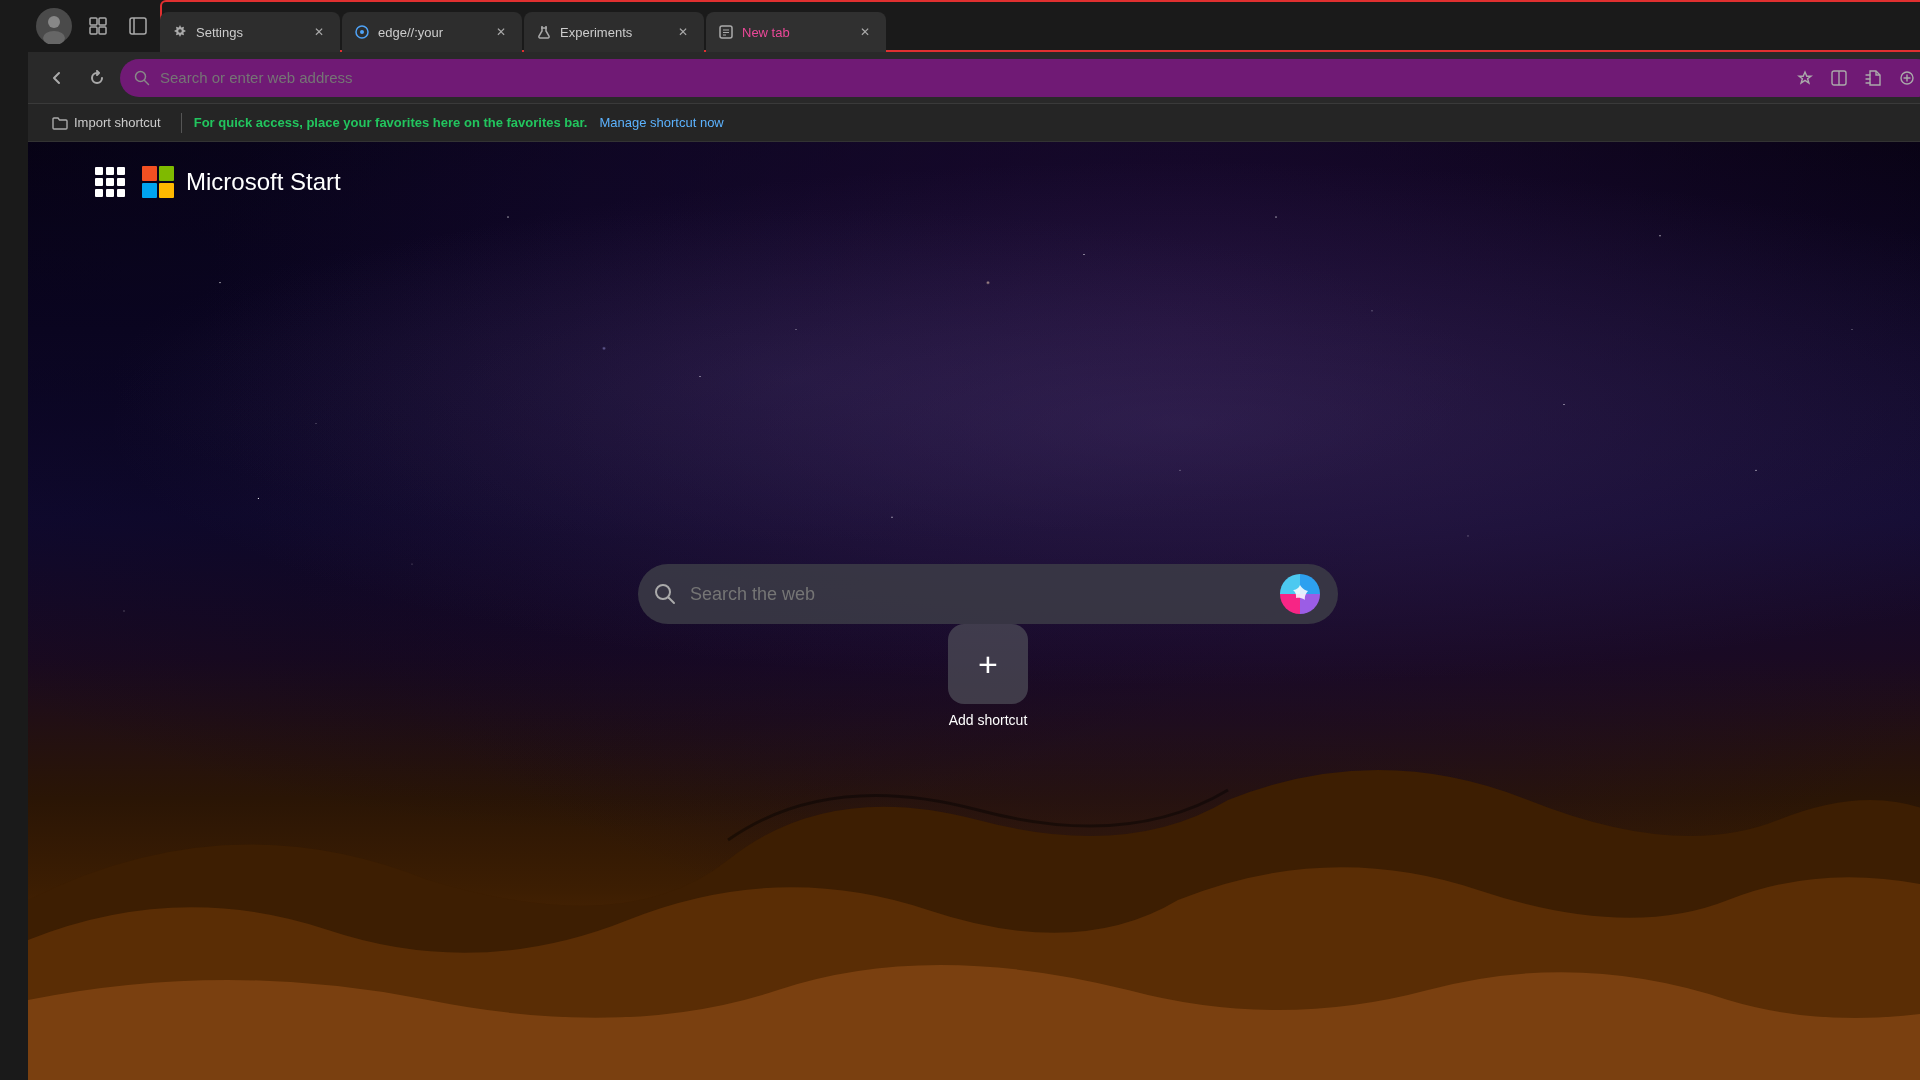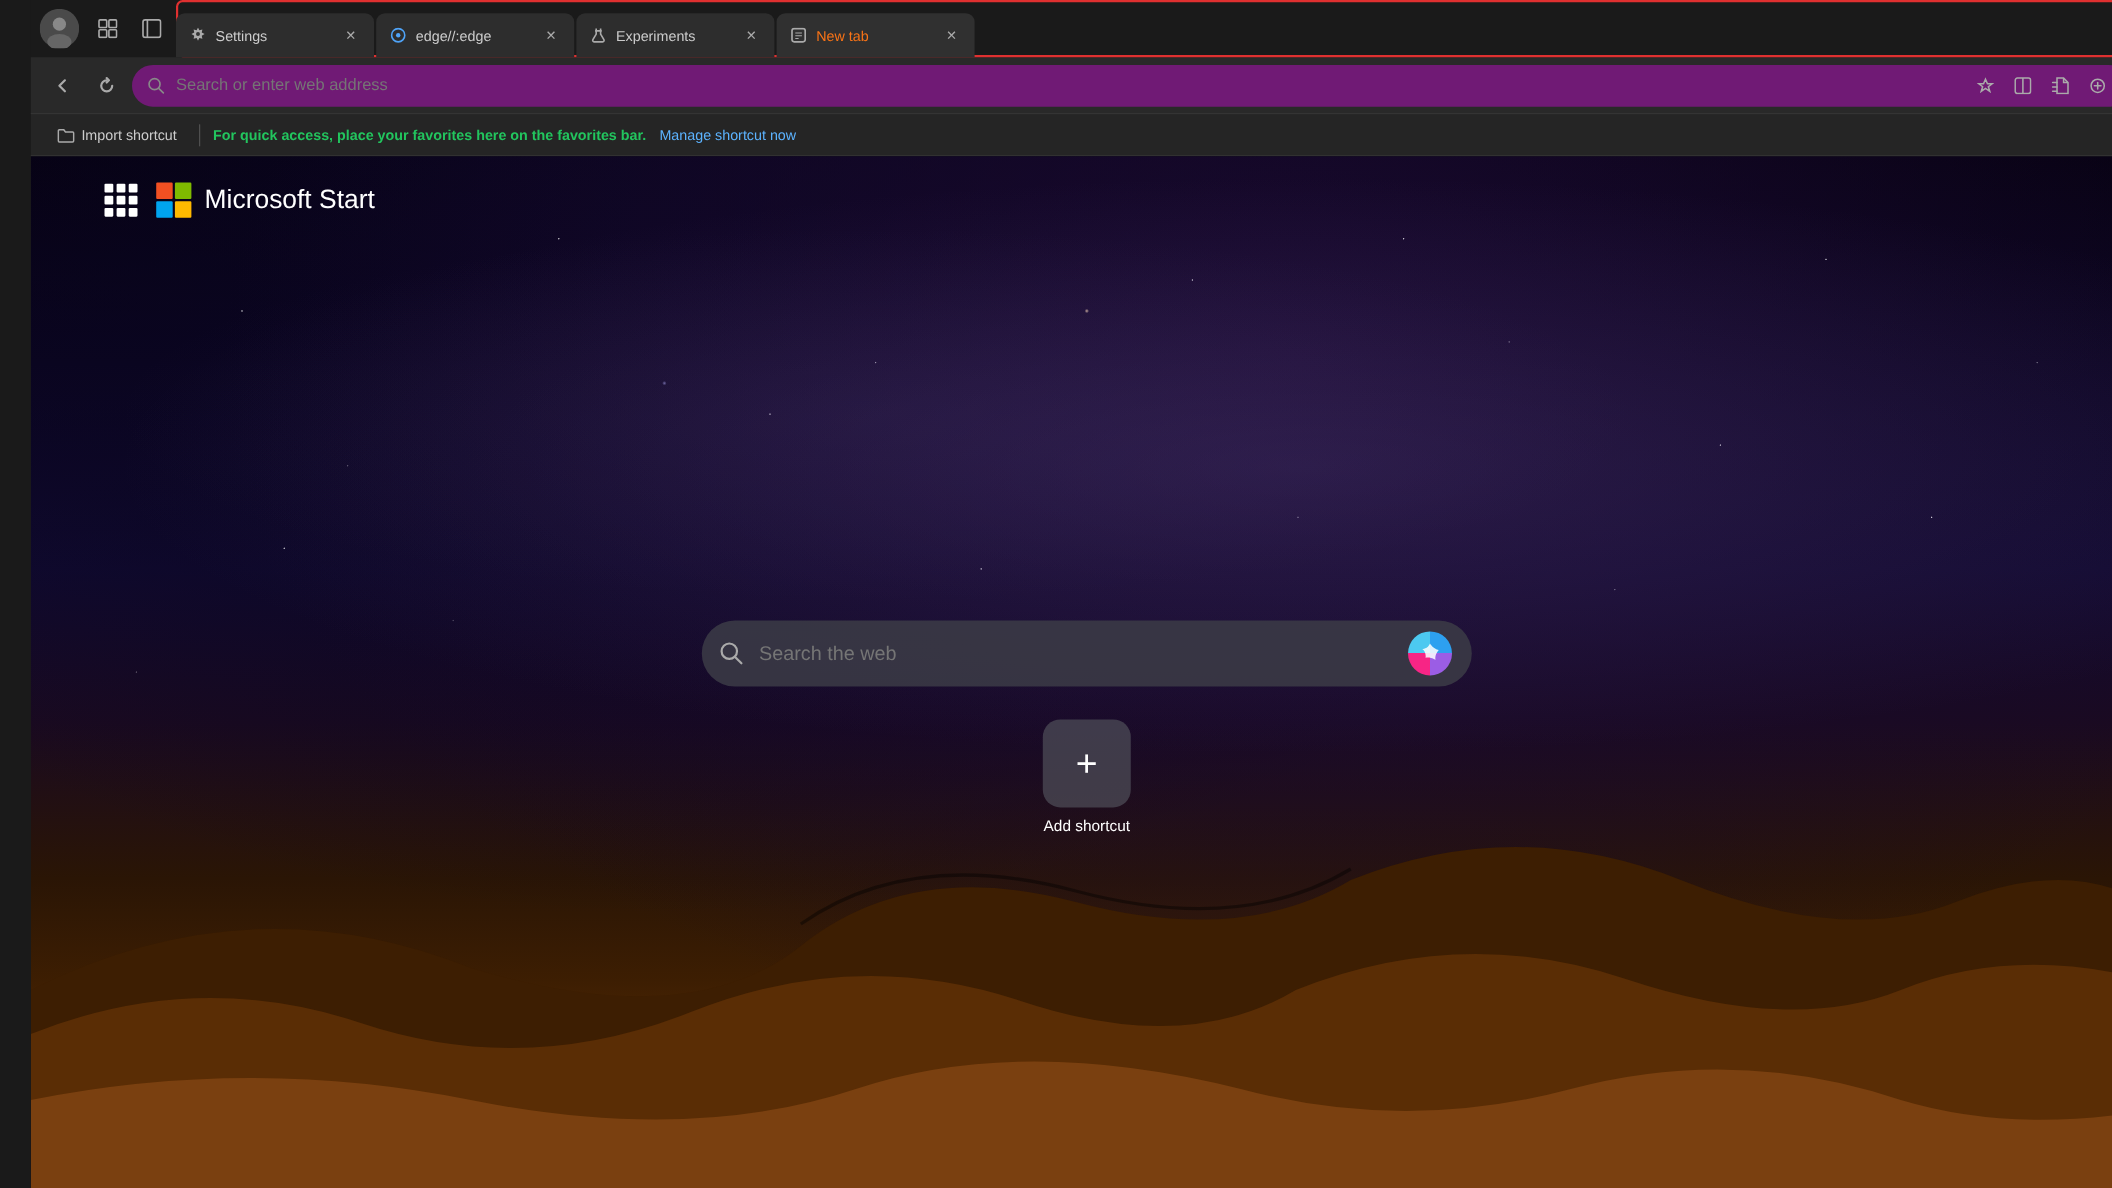--- a/index.html
+++ b/index.html
@@ -102,21 +102,21 @@
     .tab-label {
       flex: 1;
       font-size: 13px;
       color: #cccccc;
       white-space: nowrap;
       overflow: hidden;
       text-overflow: ellipsis;
     }
 
     .tab.active .tab-label {
-      color: #f97316;
+      color: #ec4899;
     }
 
     .tab-close {
       width: 18px;
       height: 18px;
       border-radius: 3px;
       background: transparent;
       border: none;
       cursor: pointer;
       display: flex;
@@ -343,21 +343,20 @@
 
     .search-section {
       position: absolute;
       top: 45%;
       left: 50%;
       transform: translateX(-50%);
       width: 700px;
       display: flex;
       flex-direction: column;
       align-items: center;
-      gap: 30px;
     }
 
     .web-search-bar {
       width: 100%;
       height: 60px;
       background: rgba(60, 60, 70, 0.85);
       border-radius: 30px;
       display: flex;
       align-items: center;
       padding: 0 16px;
@@ -504,21 +503,21 @@
           <button class="tab-close">✕</button>
         </div>
 
         <div class="tab">
           <span class="tab-icon">
             <svg width="14" height="14" viewBox="0 0 14 14" fill="none">
               <circle cx="7" cy="7" r="6" fill="none" stroke="#4fa3f7" stroke-width="1.5"></circle>
               <circle cx="7" cy="7" r="2" fill="#4fa3f7"></circle>
             </svg>
           </span>
-          <span class="tab-label">edge//:edge</span>
+          <span class="tab-label">edge//:your</span>
           <button class="tab-close">✕</button>
         </div>
 
         <div class="tab">
           <span class="tab-icon">
             <svg width="14" height="14" viewBox="0 0 14 14" fill="none">
               <path d="M5 1V6L2 11C1.5 12 2.2 13 3 13H11C11.8 13 12.5 12 12 11L9 6V1" stroke="#aaa" stroke-width="1.5" fill="none"></path>
               <line x1="4" y1="3" x2="10" y2="3" stroke="#aaa" stroke-width="1.5"></line>
             </svg>
           </span>

